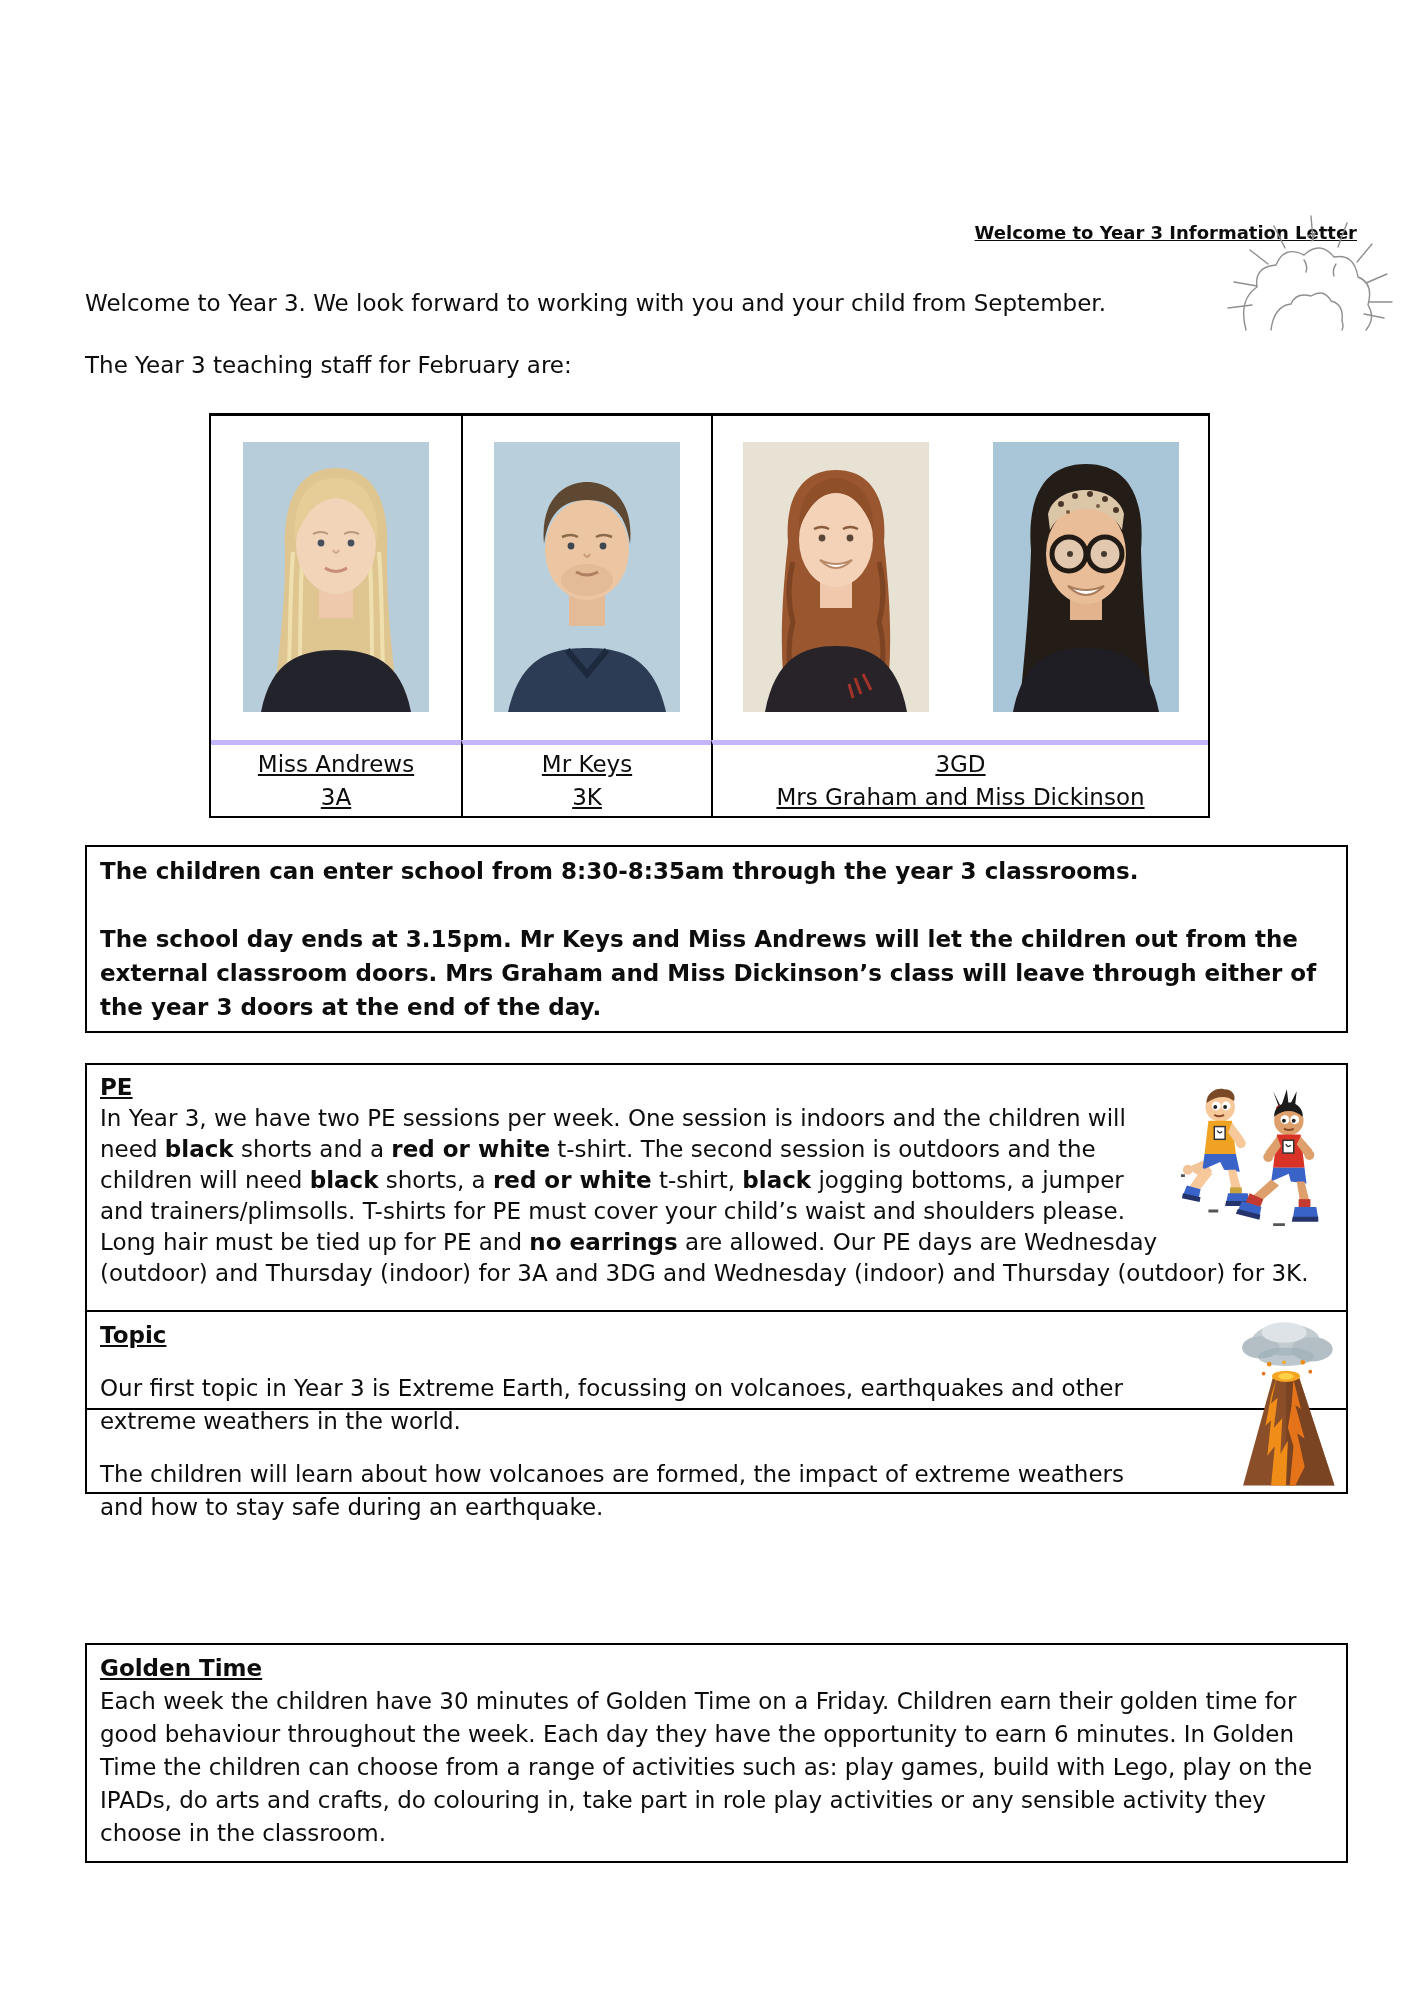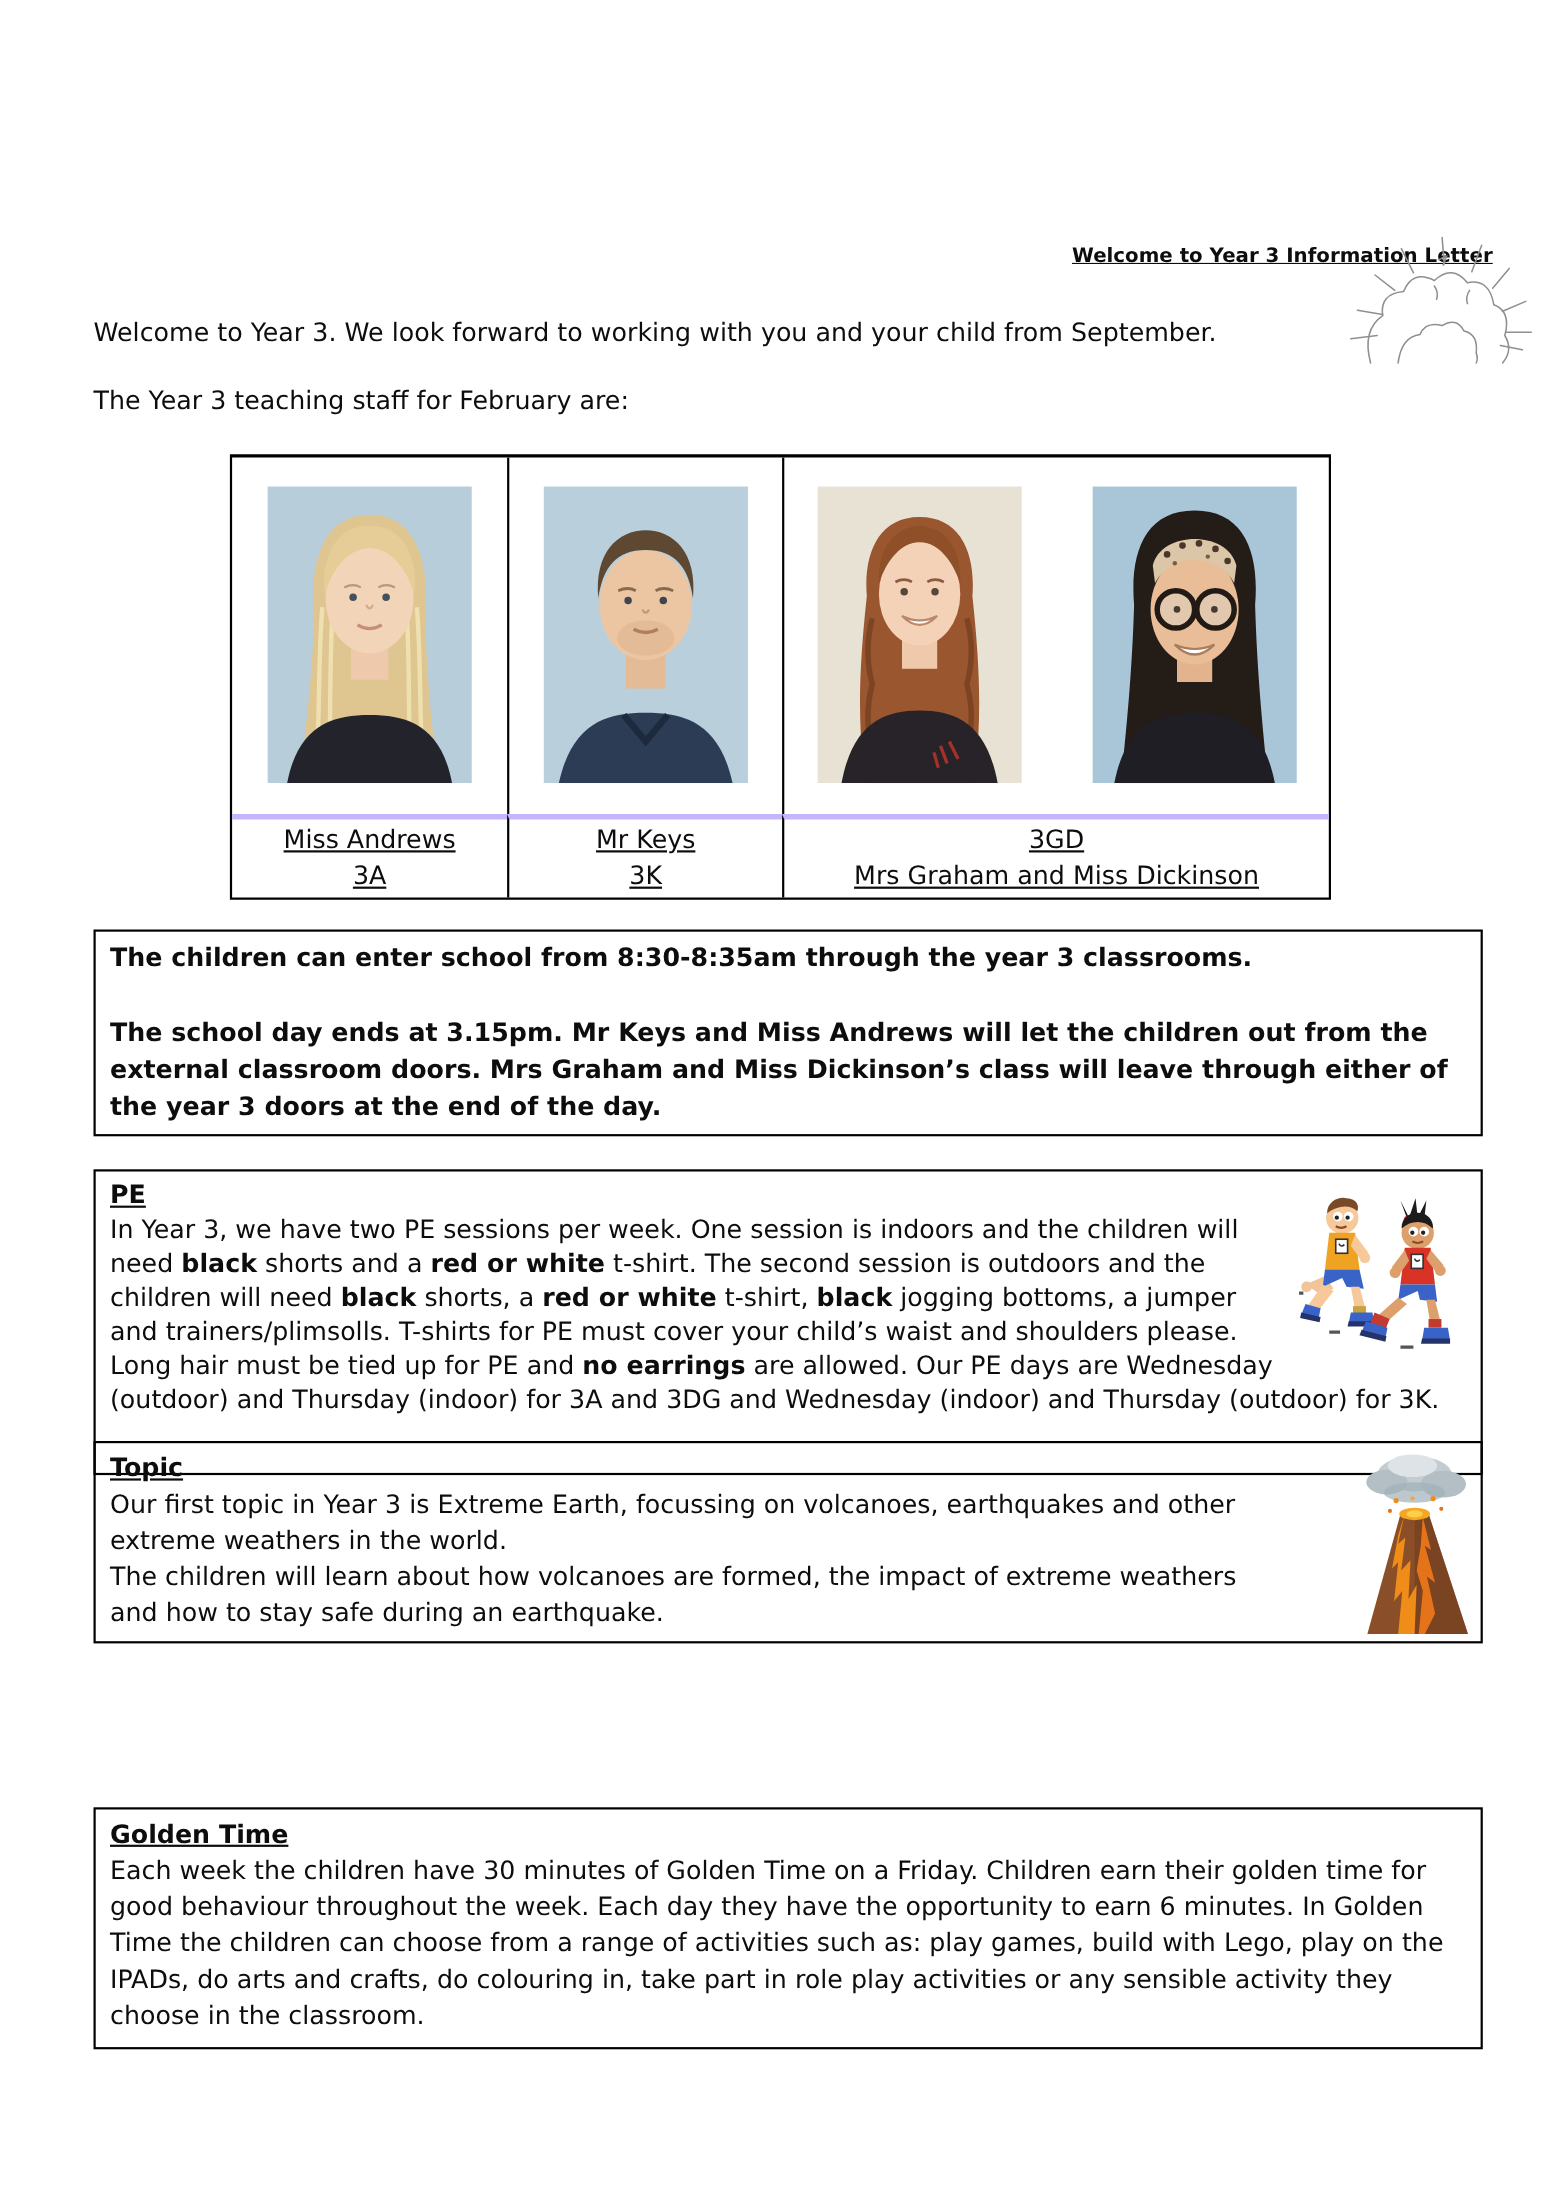--- a/index.html
+++ b/index.html
@@ -29,30 +29,30 @@
   .photo svg{display:block;width:100%;height:100%;}
   .cap{
     text-align:center;font-size:23px;line-height:33px;padding-top:3px;
   }
 
   .sec{
     position:absolute;left:85px;width:1263px;box-sizing:border-box;
     border:2px solid #000;padding:7px 13px;font-size:23px;
   }
   #box-entry{top:845px;height:188px;line-height:34px;font-weight:bold;}
-  #box-pe{top:1063px;height:278px;line-height:31px;}
+  #box-pe{top:1063px;height:347px;line-height:31px;}
   #box-topic{top:1310px;height:184px;line-height:33px;}
   #box-golden{top:1643px;height:220px;line-height:33px;}
   .sec-heading{font-weight:bold;text-decoration:underline;}
   .spacer{height:34px;}
   .kids-art{float:right;width:152px;height:152px;margin:8px 2px 4px 10px;}
   .kids-art svg{width:100%;height:100%;}
   .volcano-art{position:absolute;right:4px;top:2px;width:112px;height:176px;}
   .volcano-art svg{width:100%;height:100%;}
-  .topic-text{width:1030px;}
+  .topic-text{width:1030px;margin-top:20px;}
   b{font-weight:bold;}
 </style>
 </head>
 <body>
 
 <div class="page-title">Welcome to Year 3 Information Letter</div>
 
 <div class="intro">Welcome to Year 3. We look forward to working with you and your child from September.</div>
 
 <div class="sun-art">

